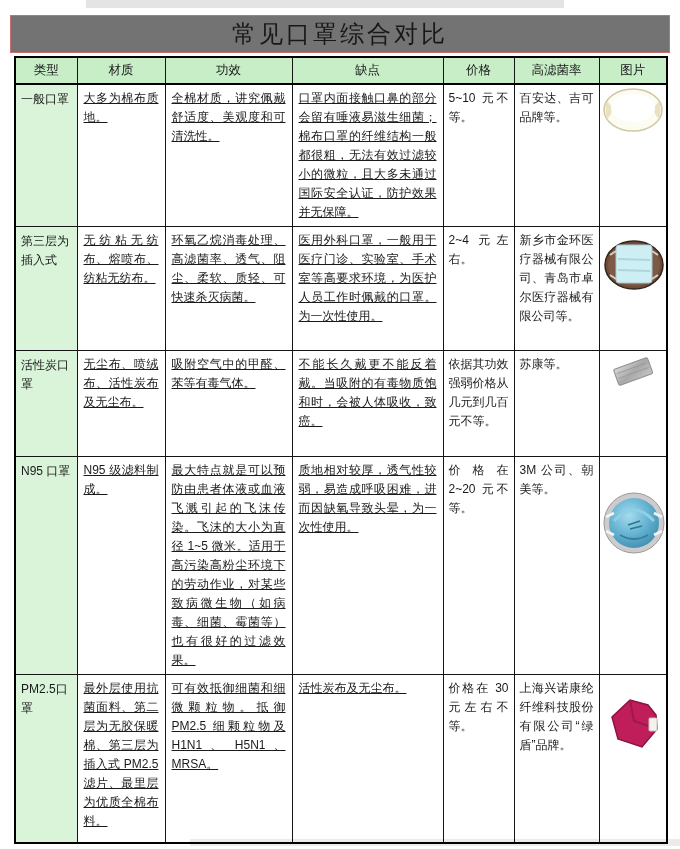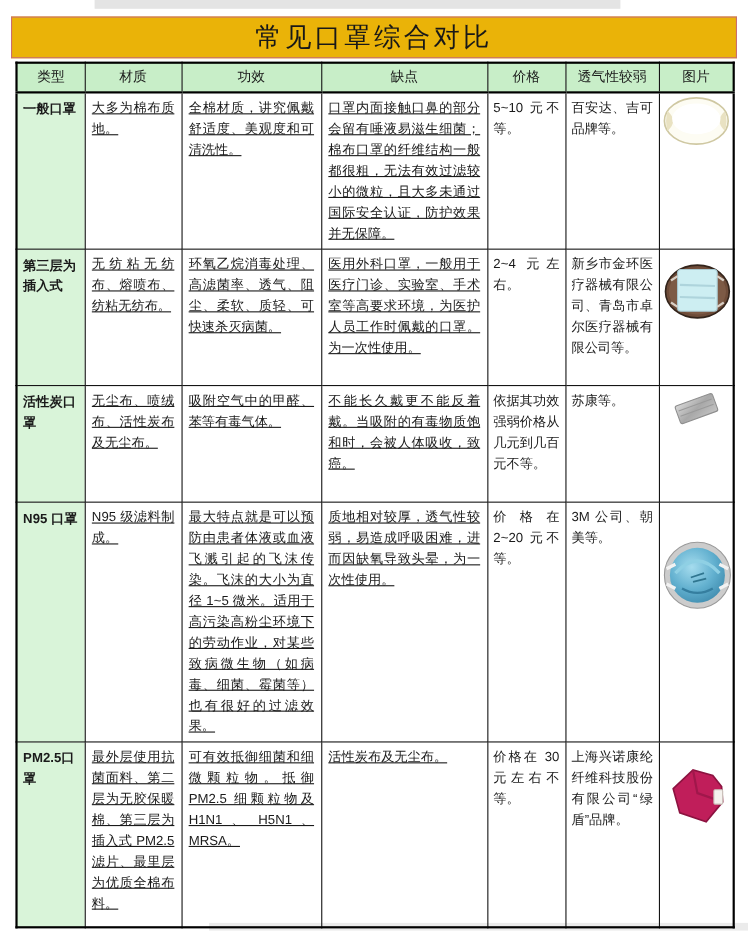--- a/index.html
+++ b/index.html
@@ -6,33 +6,33 @@
   html, body { width: 680px; height: 849px; background: #ffffff;
     font-family: "Liberation Sans", "DejaVu Sans", sans-serif; color: #1a1a1a; }
   #canvas { position: relative; width: 680px; height: 849px; background: #fff; overflow: hidden; }
 
   .artifact-top { position: absolute; left: 86px; top: 0; width: 478px; height: 8px;
     background: #e4e4e4; }
   .artifact-bottom { position: absolute; left: 190px; top: 839px; width: 490px; height: 7px;
     background: #ebebeb; }
 
   .title-box { position: absolute; left: 10px; top: 15px; width: 660px; height: 38px;
-    border: 1px solid #c96e6e; background: #eab308;
+    border: 1px solid #c96e6e; background: #737373;
     display: flex; align-items: center; justify-content: center; }
   .title-box h1 { font-size: 24px; font-weight: 500; letter-spacing: 3px; color: #181818; }
 
   table.cmp { position: absolute; left: 14px; top: 56px; width: 652px;
     border-collapse: collapse; table-layout: fixed;
     border: 2px solid #000; }
   table.cmp th, table.cmp td { border: 1px solid #151515; vertical-align: top;
     font-size: 12px; line-height: 19px; }
   table.cmp th { background: #c8eec8; text-align: center; vertical-align: middle;
     font-weight: normal; font-size: 12.5px; padding: 3px 2px;
     border-bottom: 2px solid #000; }
-  td.cell-type { background: #d9f4d9; font-weight: bold; padding: 5px 5px; margin-top: 18px; }
+  td.cell-type { background: #d9f4d9; font-weight: normal; padding: 5px 5px; margin-top: 18px; }
   td.cell-text { padding: 4px 6px; text-align: justify; text-justify: inter-character; text-decoration: underline; }
   td.cell-price, td.cell-brand { padding: 4px 5px; text-align: justify; }
   td.cell-image { vertical-align: middle; text-align: center; padding: 2px; }
 
   .img-wrap { display: inline-block; }
   .img-top { vertical-align: top; }
 </style>
 </head>
 <body>
 
@@ -55,21 +55,21 @@
         <col style="width:85px">
       <col style="width:68px">
     </colgroup>
     <tbody>
         <tr style="height:25px">
       <th>类型</th>
       <th>材质</th>
       <th>功效</th>
       <th>缺点</th>
       <th>价格</th>
-      <th>透气性较弱</th>
+      <th>高滤菌率</th>
       <th>图片</th>
     </tr>
 
     <tr style="height:138px">
       <td class="cell-type">一般口罩</td>
       <td class="cell-text">大多为棉布质地。</td>
       <td class="cell-text">全棉材质，讲究佩戴舒适度、美观度和可清洗性。</td>
       <td class="cell-text">口罩内面接触口鼻的部分会留有唾液易滋生细菌；棉布口罩的纤维结构一般都很粗，无法有效过滤较小的微粒，且大多未通过国际安全认证，防护效果并无保障。</td>
       <td class="cell-price">5~10 元不等。</td>
       <td class="cell-brand">百安达、吉可品牌等。</td>

